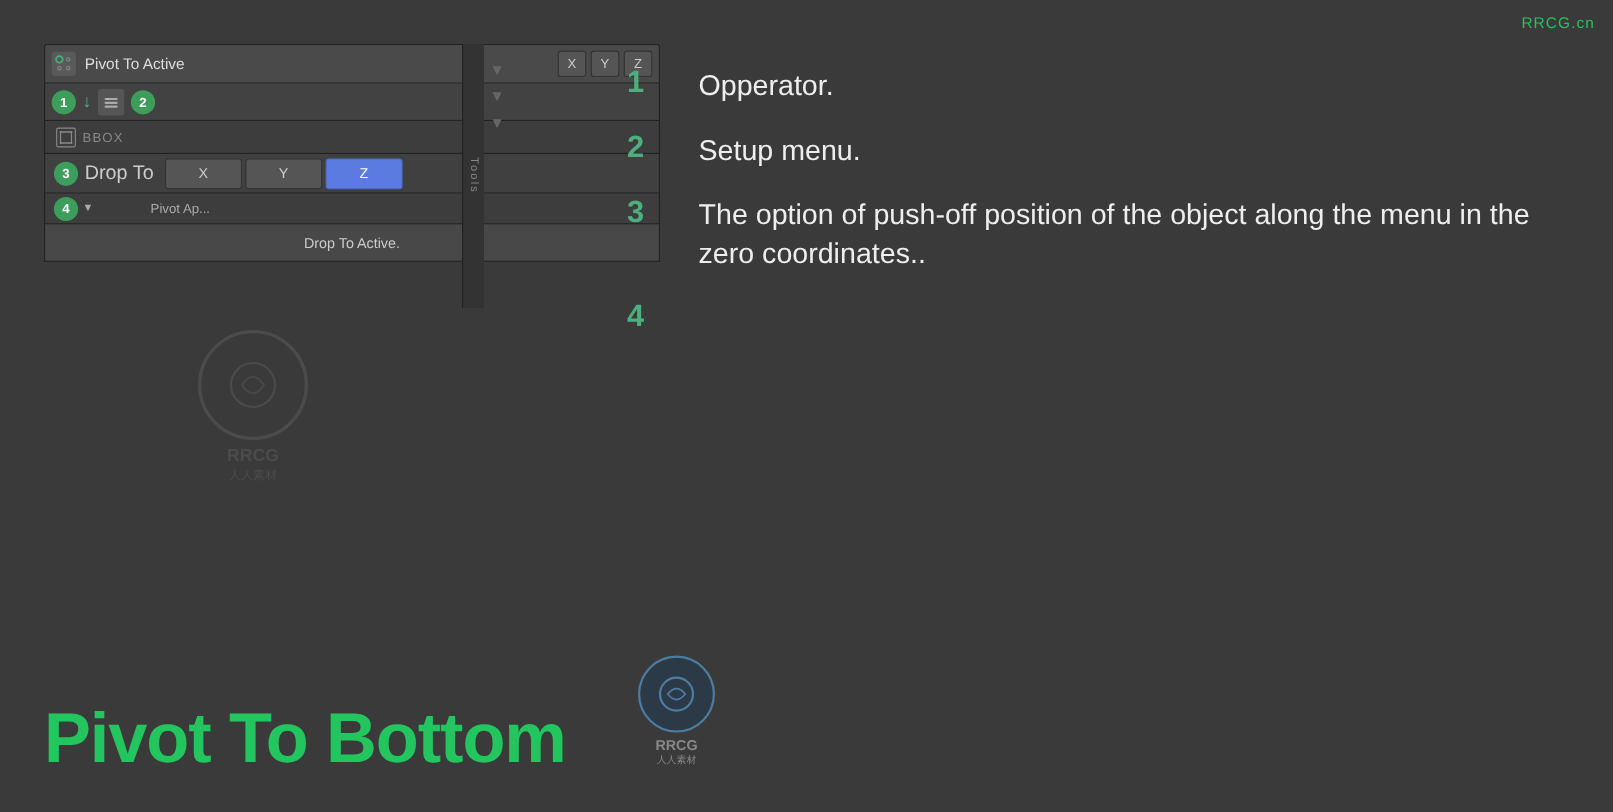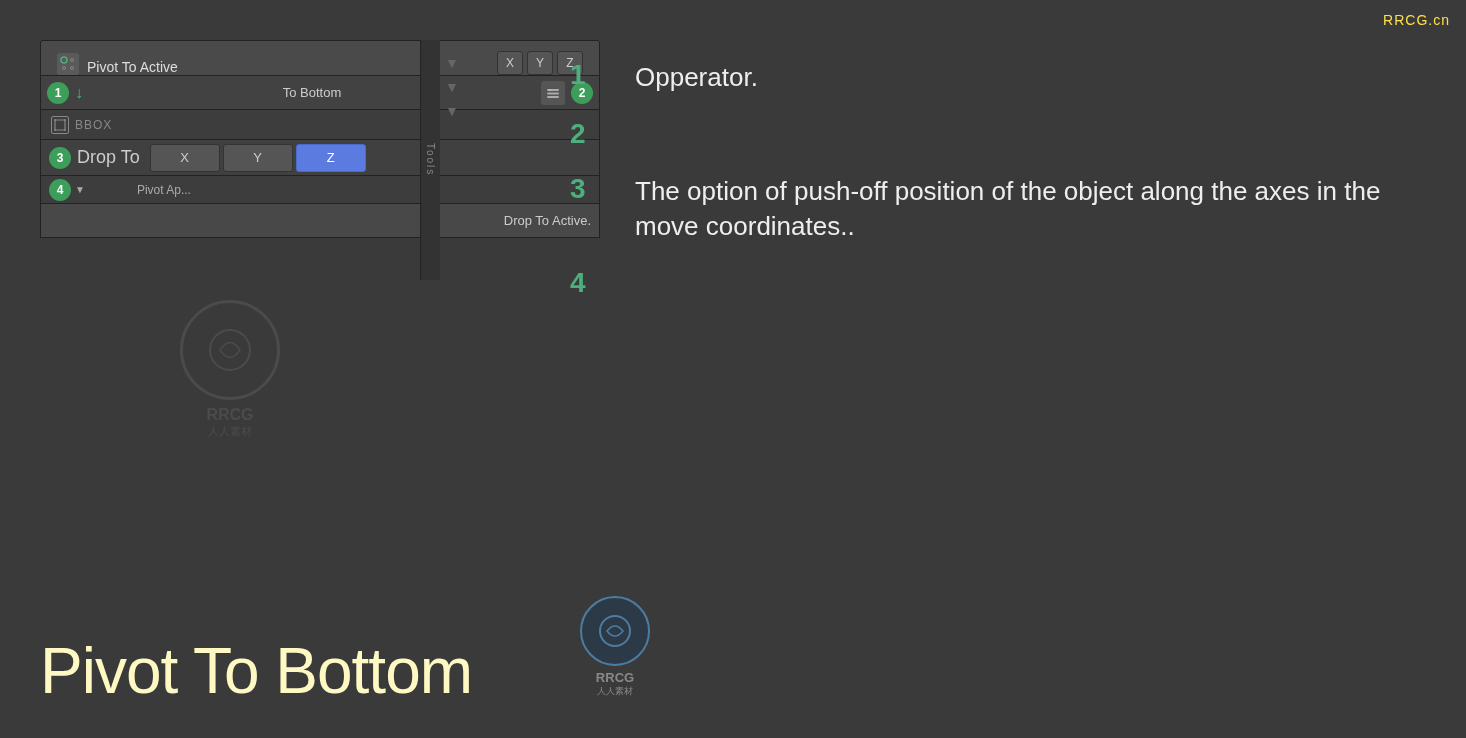--- a/index.html
+++ b/index.html
@@ -11,42 +11,42 @@
       font-family: Arial, sans-serif;
       overflow: hidden;
       position: relative;
     }
 
     
     .watermark-top {
       position: absolute;
       top: 12px;
       right: 16px;
-      color: #fde047;
+      color: #22c55e;
       font-size: 14px;
       letter-spacing: 1px;
     }
 
     
     .ui-panel {
       position: absolute;
       top: 40px;
       left: 40px;
       width: 560px;
     }
 
     
     .toolbar-row {
       display: flex;
-      align-items: flex-end;
+      align-items: center;
       background: #4a4a4a;
       border: 1px solid #222;
       height: 36px;
       border-radius: 3px 3px 0 0;
-      padding: 0 16px;
+      padding: 0 6px;
       gap: 4px;
     }
 
     .pivot-icon {
       width: 22px;
       height: 22px;
       background: #5a5a5a;
       border-radius: 3px;
       display: flex;
       align-items: center;
@@ -232,21 +232,21 @@
       border: 1px solid #222;
       border-top: none;
       height: 34px;
       padding: 0 8px;
     }
 
     .dropto-active-label {
       flex: 1;
       color: #ccc;
       font-size: 13px;
-      text-align: right;
+      text-align: center;
     }
 
     
     .tools-sidebar {
       position: absolute;
       top: 40px;
       left: 420px;
       width: 20px;
       height: 240px;
       background: #333;
@@ -306,23 +306,23 @@
       font-size: 26px;
       line-height: 1.35;
       margin-left: 19px;
     }
 
     
     .bottom-title {
       position: absolute;
       bottom: 30px;
       left: 40px;
-      color: #fef9c3;
+      color: #22c55e;
       font-size: 64px;
-      font-weight: normal;
+      font-weight: bold;
       letter-spacing: -1px;
     }
 
     
     .watermark-center {
       position: absolute;
       top: 300px;
       left: 180px;
       opacity: 0.15;
       text-align: center;
@@ -402,21 +402,20 @@
     </div>
     <span class="operator-label">Pivot To Active</span>
     <div class="axis-btn">X</div>
     <div class="axis-btn">Y</div>
     <div class="axis-btn">Z</div>
   </div>
 
   <div class="tobottom-row">
     <div class="badge">1</div>
     <span class="down-icon">↓</span>
-    <span class="tobottom-label">To Bottom</span>
     <div class="setup-icon">
       <svg width="14" height="14" viewBox="0 0 14 14" fill="none">
         <rect x="1" y="3" width="12" height="2" rx="1" fill="#aaa"></rect>
         <rect x="1" y="6.5" width="12" height="2" rx="1" fill="#aaa"></rect>
         <rect x="1" y="10" width="12" height="2" rx="1" fill="#aaa"></rect>
         <line x1="4" y1="3" x2="4" y2="5" stroke="#ccc" stroke-width="1"></line>
       </svg>
     </div>
     <div class="badge">2</div>
   </div>
@@ -468,25 +467,26 @@
 
 <div class="descriptions">
 
   <div class="desc-item">
     <span class="desc-number">1</span>
     <span class="desc-text">Opperator.</span>
   </div>
 
   <div class="desc-item">
     <span class="desc-number">2</span>
+    <span class="desc-text">Setup menu.</span>
   </div>
 
   <div class="desc-item">
     <span class="desc-number">3</span>
-    <span class="desc-text">The option of push-off position of the object along the axes in the move coordinates..</span>
+    <span class="desc-text">The option of push-off position of the object along the menu in the zero coordinates..</span>
   </div>
 
   <div class="desc-item">
     <span class="desc-number">4</span>
   </div>
 
 </div>
 
 <div class="bottom-title">Pivot To Bottom</div>
 

